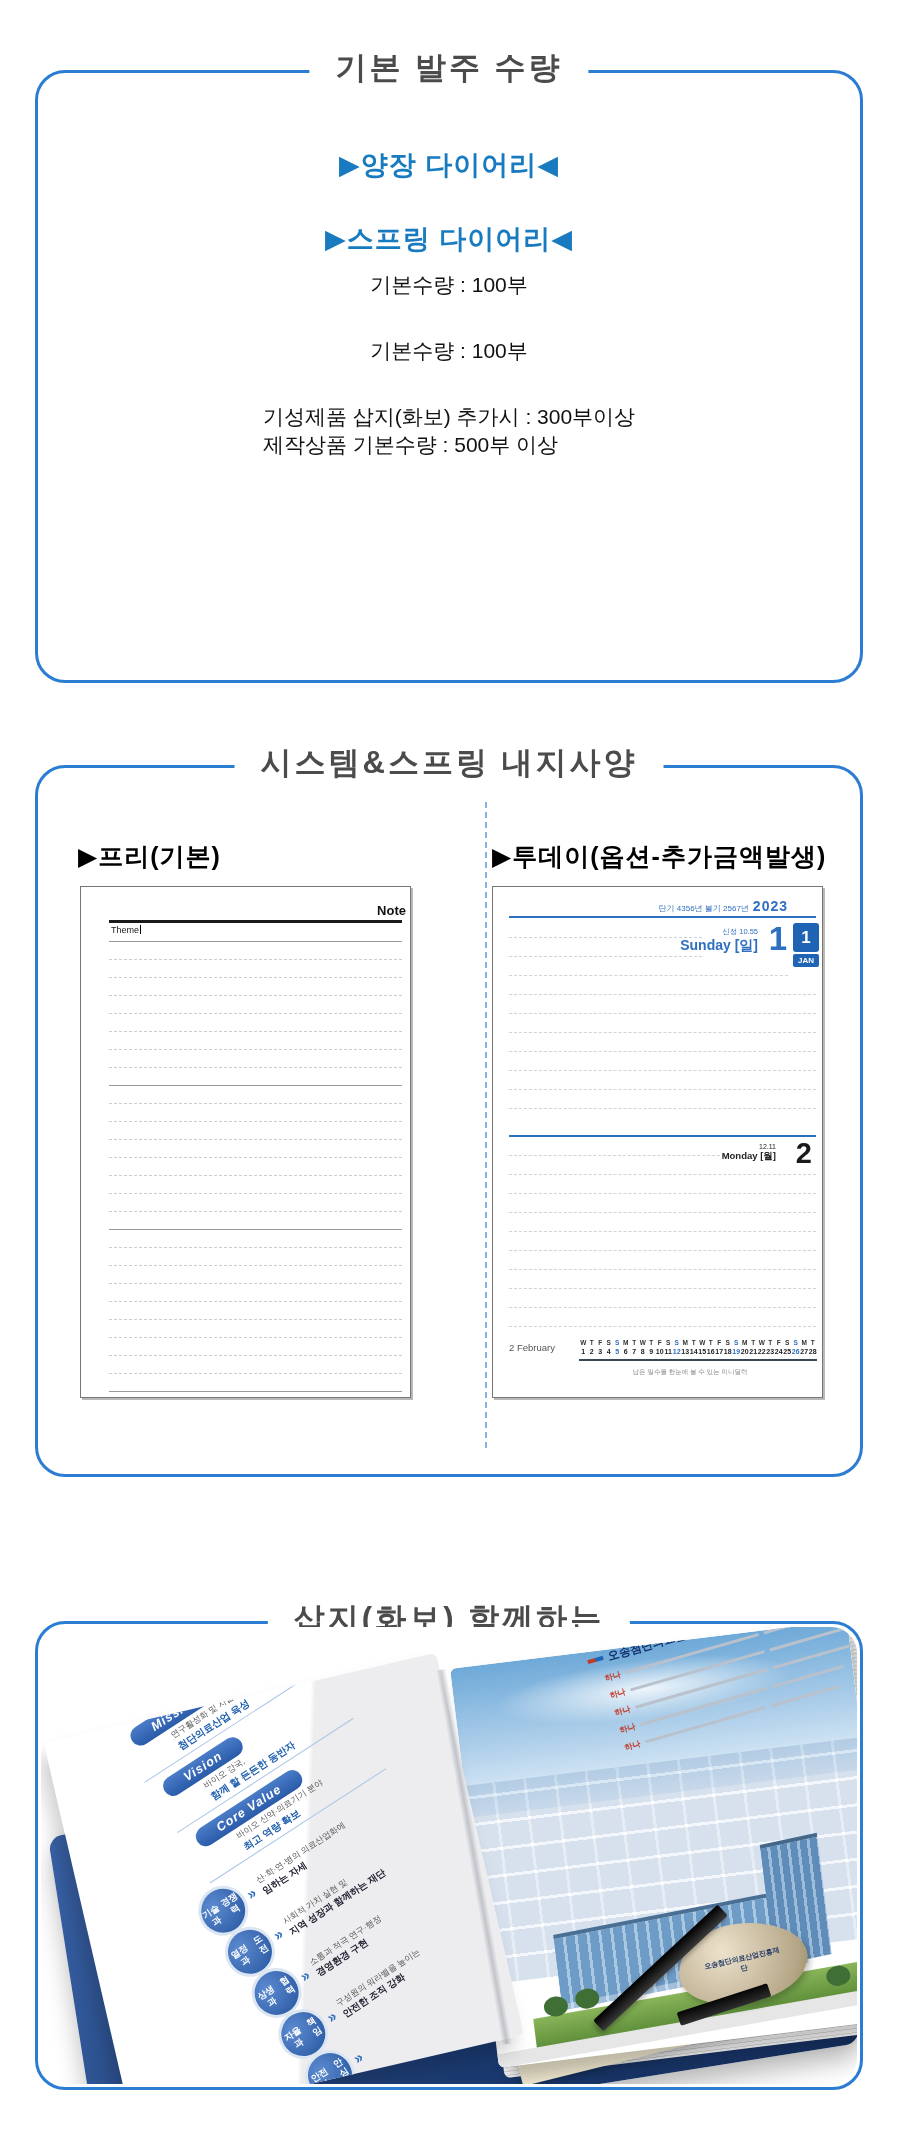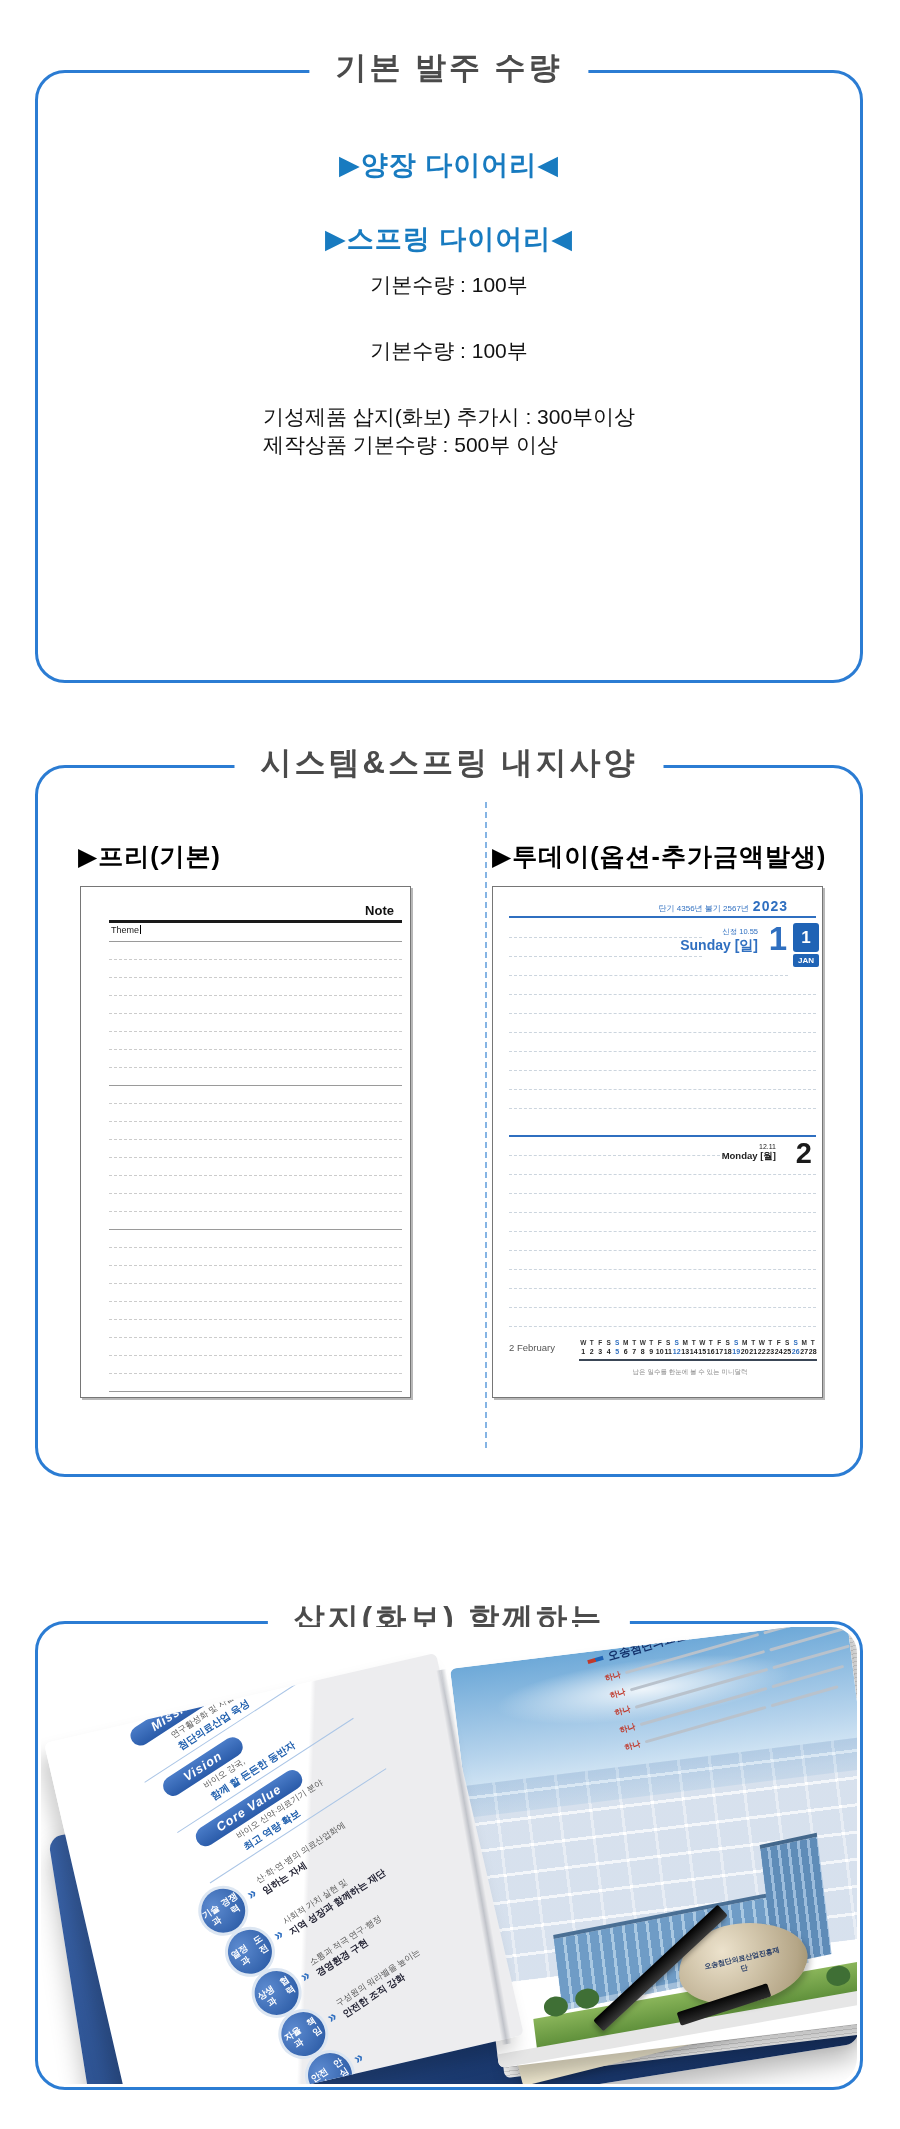--- a/index.html
+++ b/index.html
@@ -25,21 +25,21 @@
   .center-divider{position:absolute;left:447px;top:34px;bottom:26px;border-left:2px dashed #85b4e4;}
   .col-heading{position:absolute;font-size:25px;font-weight:bold;color:#000;letter-spacing:1px;}
   #free-heading{left:40px;top:72px;}
   #today-heading{left:454px;top:72px;}
   .page{position:absolute;top:118px;width:331px;height:512px;background:#fff;
         border:1px solid #767676;box-shadow:2px 2px 0 rgba(0,0,0,.28);box-sizing:border-box;}
   #note-page{left:42px;}
   #today-page{left:454px;}
 
   
-  .note-label{position:absolute;top:16px;right:16px;font-size:13px;font-weight:bold;color:#111;}
+  .note-label{position:absolute;top:16px;right:4px;font-size:13px;font-weight:bold;color:#111;}
   .note-headline{position:absolute;top:33px;left:28px;right:8px;height:2.5px;background:#1a1a1a;}
   .theme-label{position:absolute;top:38px;left:30px;font-size:9px;color:#222;}
   .theme-label:after{content:"";display:inline-block;width:1px;height:9px;background:#000;margin-left:1px;vertical-align:-1px;}
   .nline{position:absolute;left:28px;right:8px;border-top:1px dashed #ccc;}
   .nline.solid{border-top:1.3px solid #9a9a9a;}
 
   
   .era-line{position:absolute;top:11px;right:34px;font-size:8px;color:#2f6fc0;white-space:nowrap;}
   .era-year{font-size:14px;font-weight:bold;letter-spacing:1px;margin-left:4px;}
   .today-topline{position:absolute;top:29px;left:16px;right:6px;height:2px;background:#2f6fc0;}

